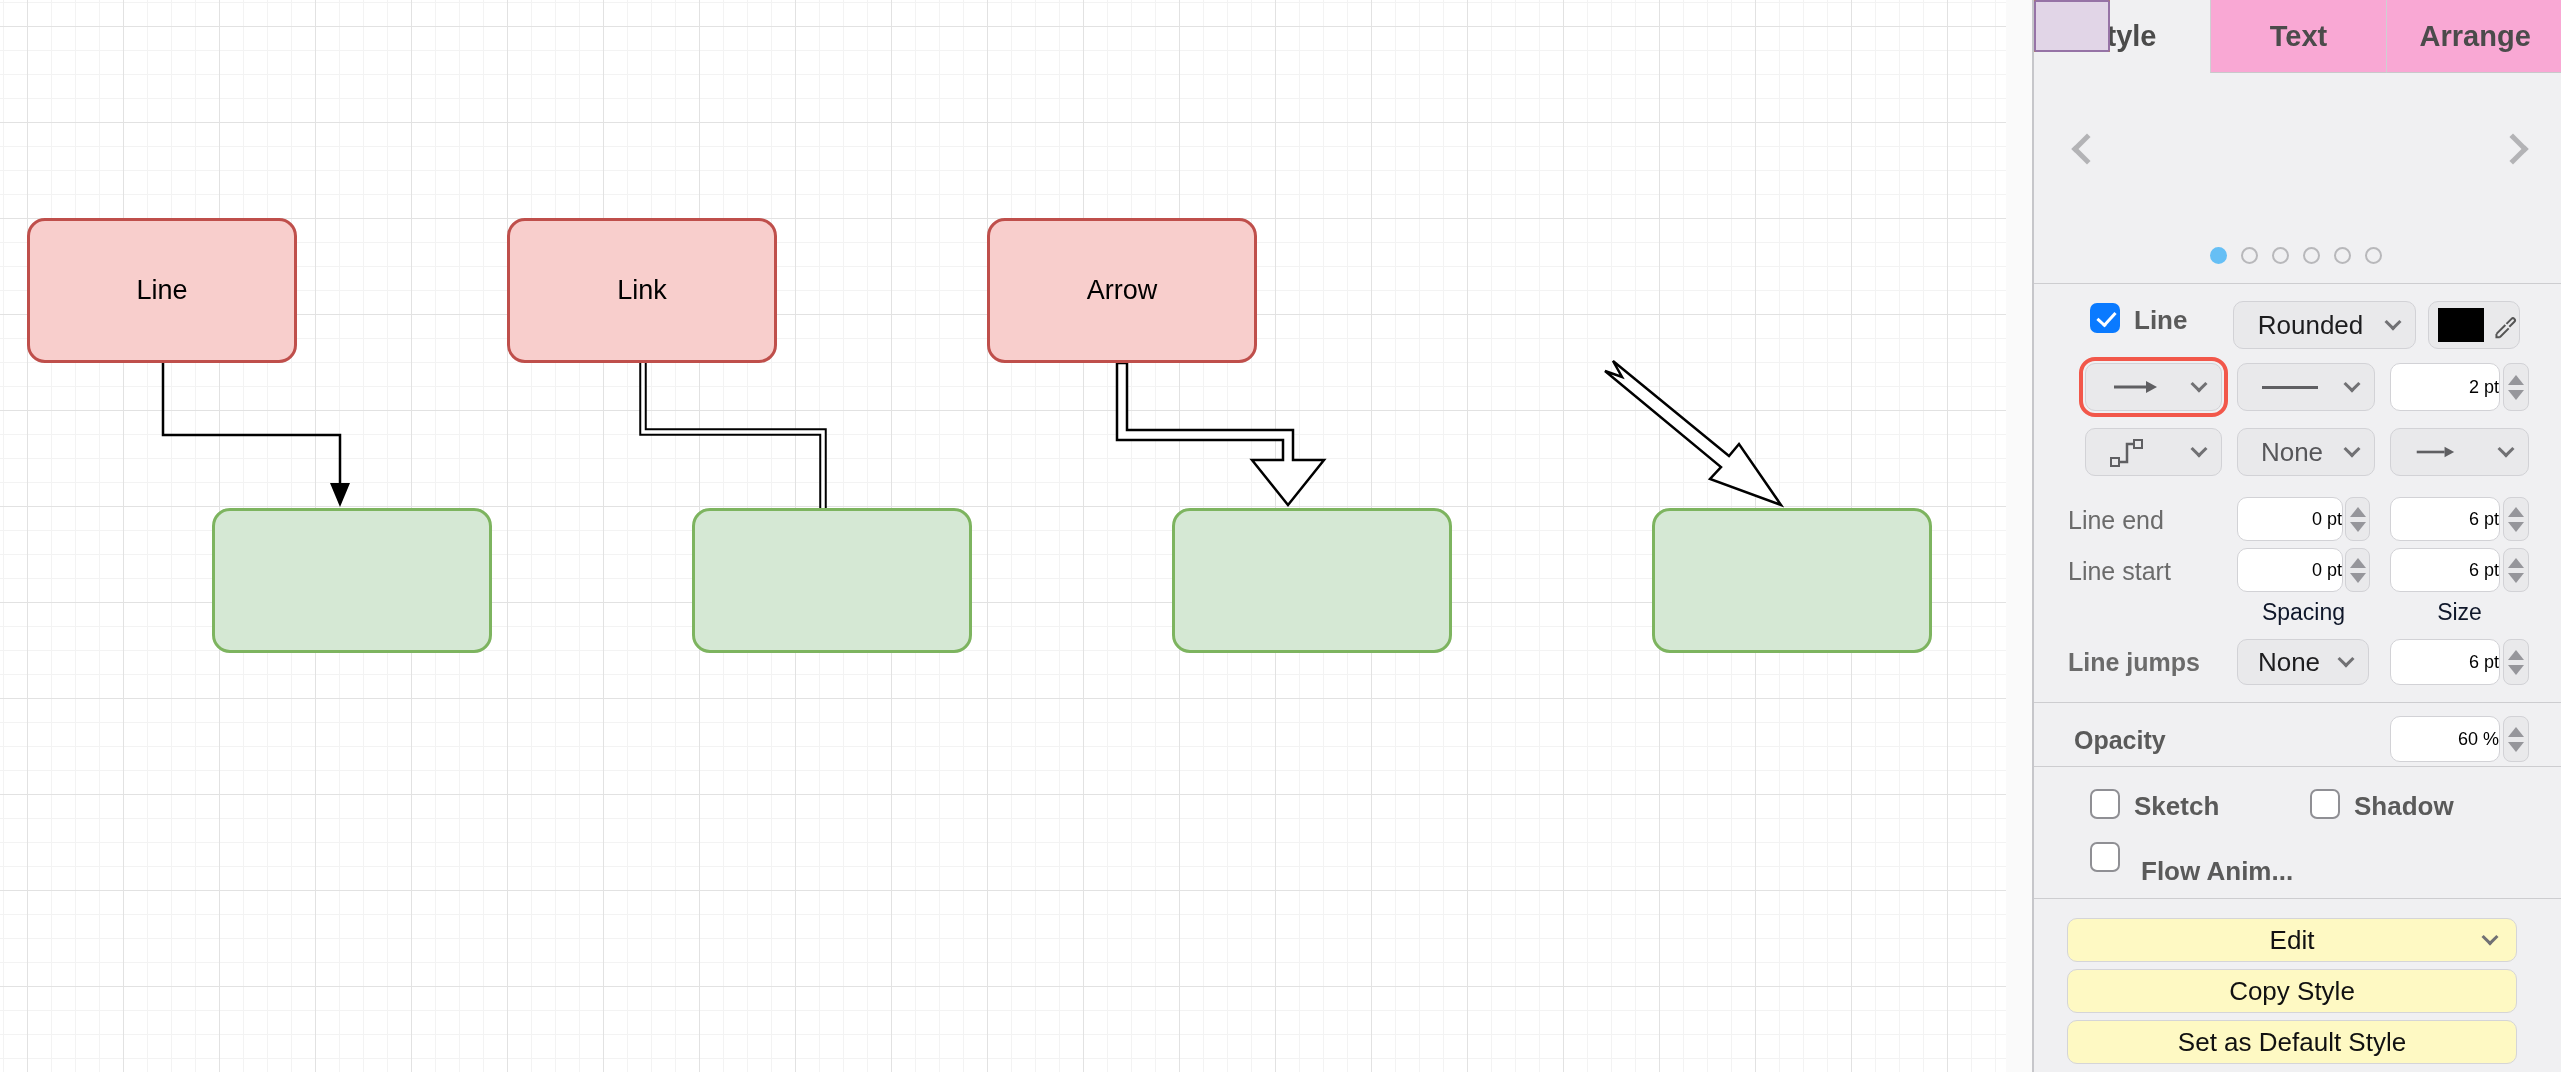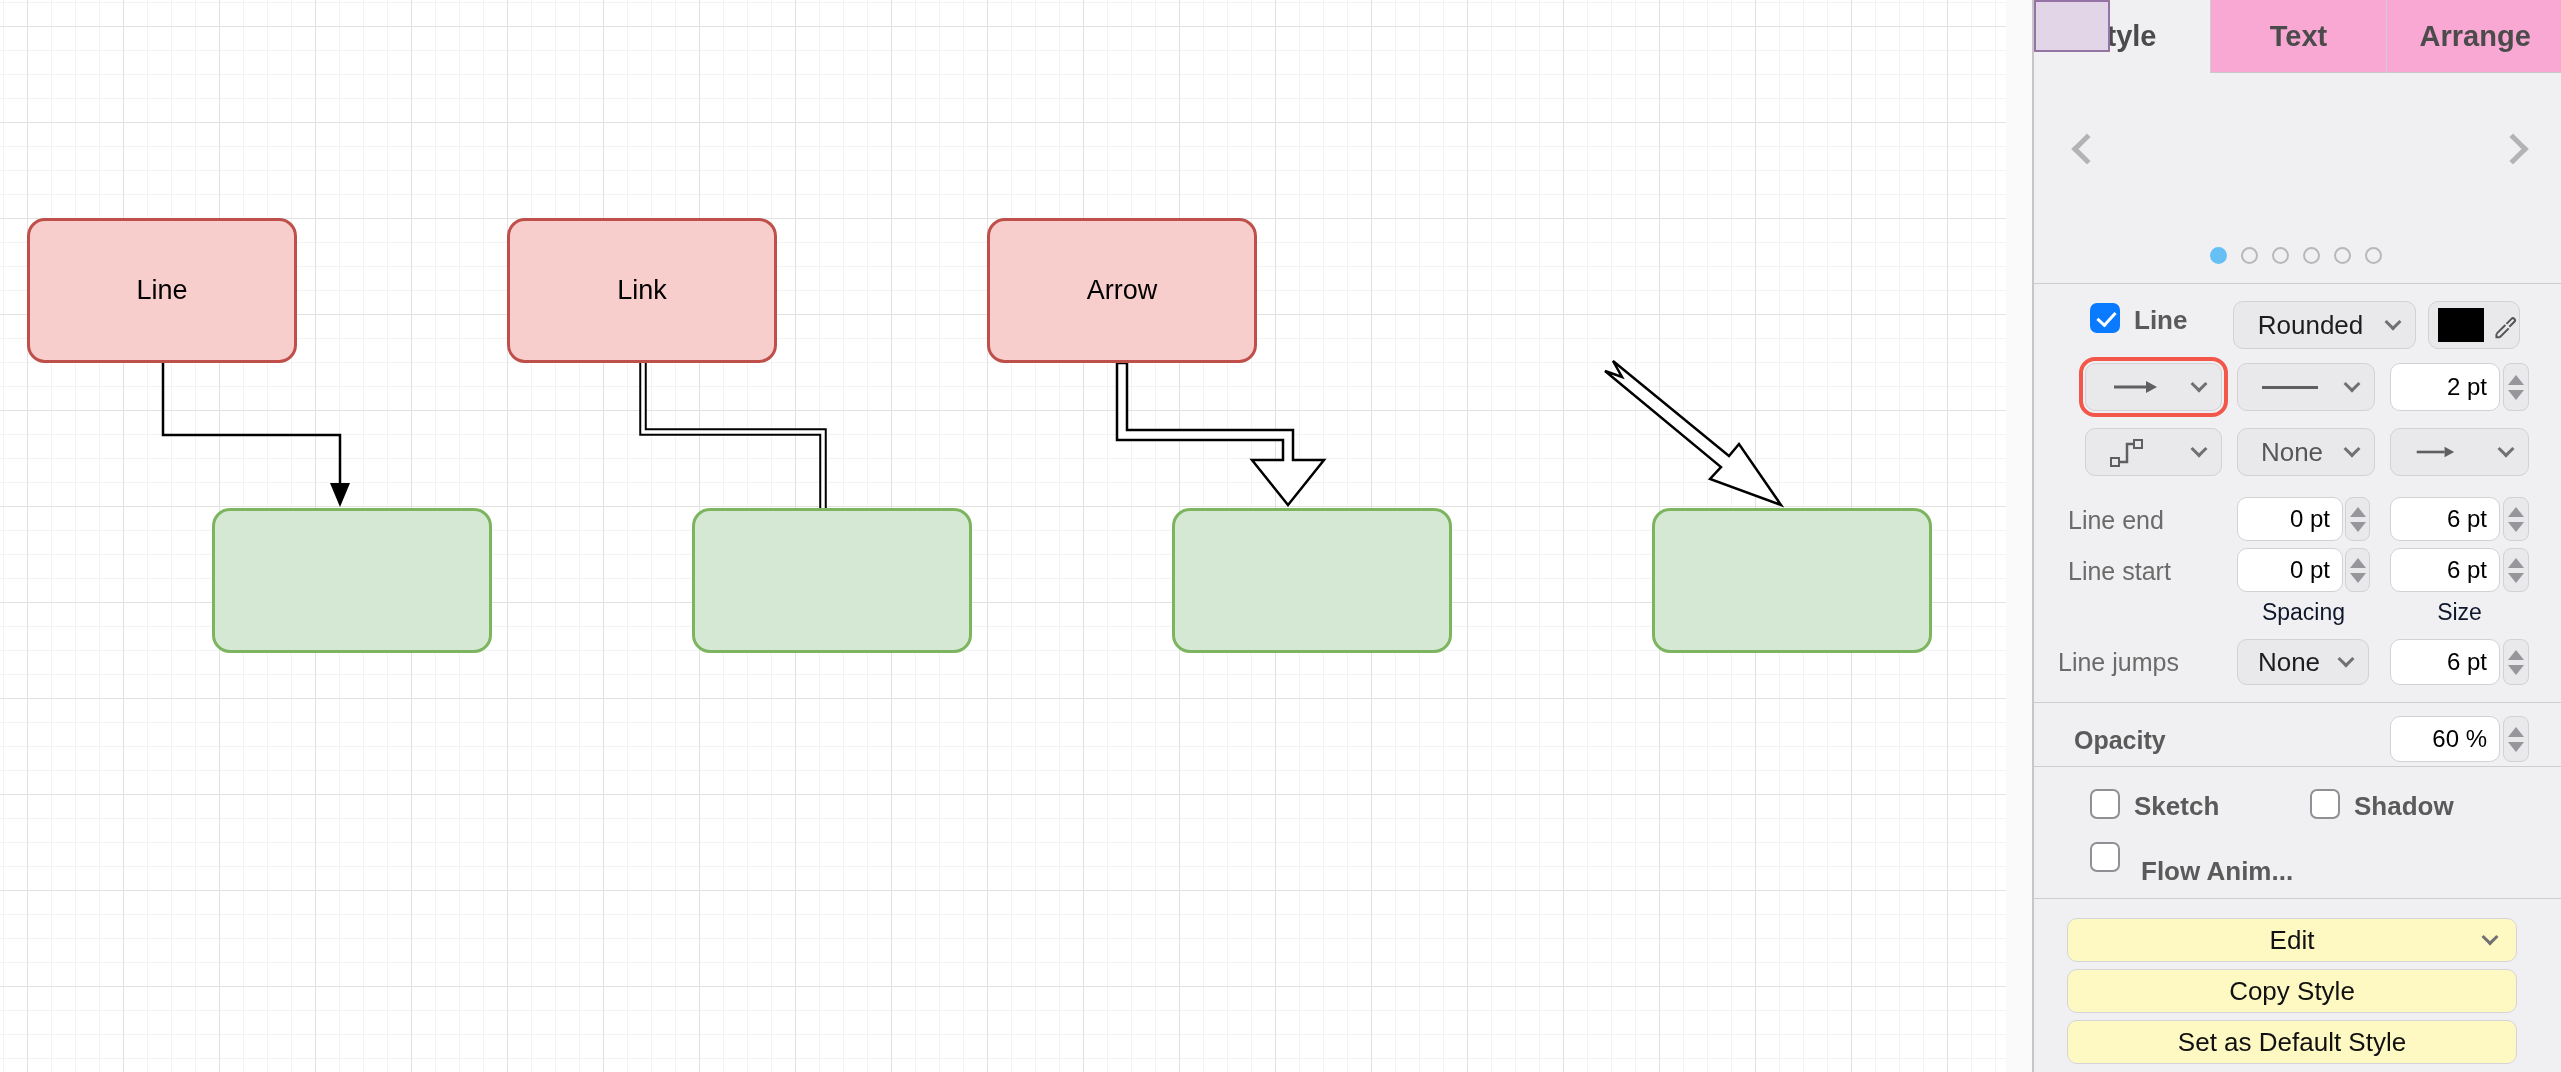--- a/index.html
+++ b/index.html
@@ -50,22 +50,22 @@
   .pbold { position:absolute; font-size:25px; font-weight:bold; color:#5a5a5a; }
   .plabel { position:absolute; font-size:25px; color:#6b6b6b; }
   .collabel { position:absolute; font-size:23px; color:#0f172a; text-align:center; }
 
   .dd, .btnw { position:absolute; background:#e9e9eb; border:1px solid #d2d2d6;
     border-radius:10px; display:flex; align-items:center; }
   .dd .txt { flex:1; text-align:center; font-size:26px; color:#1d1d1f; }
   .chev { width:12px; height:12px; border-right:3px solid #717174; border-bottom:3px solid #717174;
     transform:rotate(45deg); margin:-4px 16px 2px 0; flex:none; }
   .num { position:absolute; background:#fff; border:1px solid #d2d2d6; border-radius:10px;
-    font-size:24px; color:#000; text-align:right; display:flex; align-items:center;
-    justify-content:flex-end; padding-right:12px; }
+    font-size:18px; color:#000; text-align:right; display:flex; align-items:center;
+    justify-content:flex-end; }
   .stepper { position:absolute; background:#e9e9eb; border:1px solid #d2d2d6; border-radius:8px;
     display:flex; flex-direction:column; align-items:center; justify-content:center; gap:5px; }
   .tri-up { width:0; height:0; border-left:8px solid transparent; border-right:8px solid transparent;
     border-bottom:10px solid #96969b; }
   .tri-dn { width:0; height:0; border-left:8px solid transparent; border-right:8px solid transparent;
     border-top:10px solid #96969b; }
 
   .cb { position:absolute; width:30px; height:30px; border-radius:7px;
     border:2.5px solid #8f8f94; background:#fff; }
   .cb.checked { background:#0a7aff; border-color:#0a7aff; }
@@ -222,21 +222,21 @@
   </div>
   <div class="num" style="left:356px; top:548px; width:110px; height:44px;">6 pt</div>
   <div class="stepper" style="left:469px; top:548px; width:26px; height:44px;">
     <span class="tri-up"></span>
     <span class="tri-dn"></span>
   </div>
 
   <div class="collabel" style="left:203px; top:599px; width:133px;">Spacing</div>
   <div class="collabel" style="left:356px; top:599px; width:139px;">Size</div>
 
-  <div class="plabel" style="left:24px; top:648px;">Line jumps</div>
+  <div class="plabel" style="left:34px; top:648px;font-weight:bold;">Line jumps</div>
   <div class="dd" style="left:203px; top:639px; width:132px; height:46px;">
     <span class="txt">None</span>
     <span class="chev"></span>
   </div>
   <div class="num" style="left:356px; top:639px; width:110px; height:46px;">6 pt</div>
   <div class="stepper" style="left:469px; top:639px; width:26px; height:46px;">
     <span class="tri-up"></span>
     <span class="tri-dn"></span>
   </div>
 

